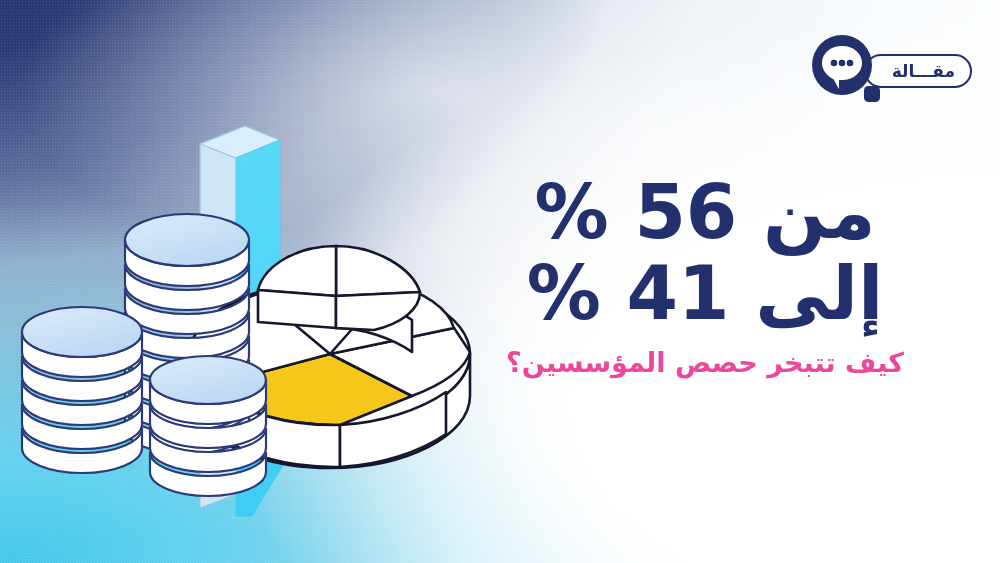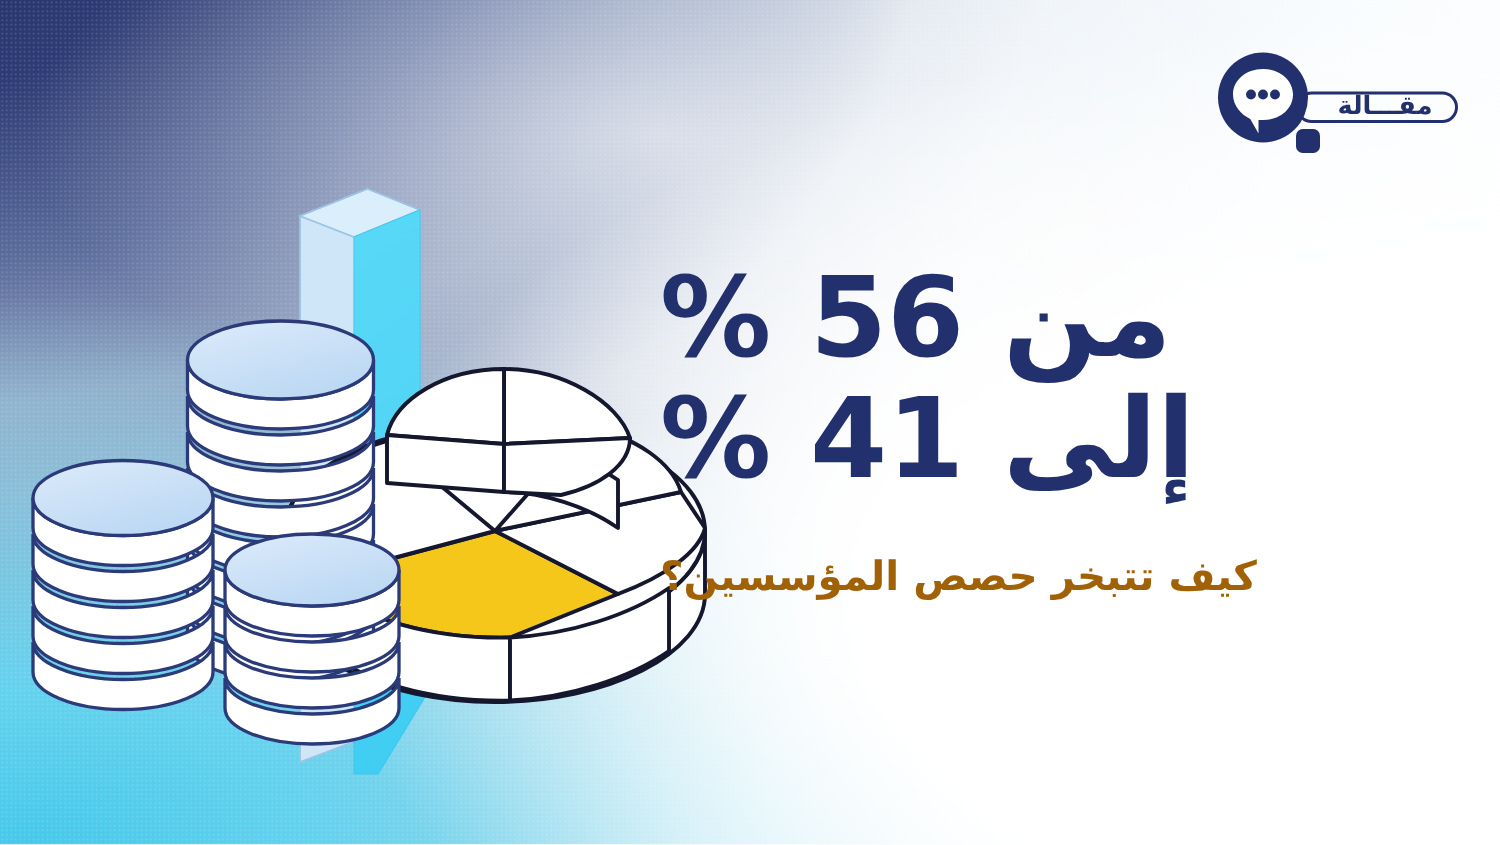--- a/index.html
+++ b/index.html
@@ -55,21 +55,21 @@
   
   .badge-wrap {
     position: absolute;
     right: 28px;
     top: 32px;
     display: flex;
     align-items: center;
     gap: 0;
   }
   .badge-pill {
-    height: 21px;
+    height: 34px;
     min-width: 104px;
     padding: 0 15px 0 26px;
     border: 2px solid #22306e;
     border-radius: 17px;
     display: flex;
     align-items: center;
     justify-content: center;
     box-sizing: border-box;
     color: #22306e;
     font-size: 17px;
@@ -87,37 +87,37 @@
     z-index: 2;
   }
   .badge-logo svg { display:block; width:100%; height:100%; }
 
   
   .text-block {
     position: absolute;
     right: 30px;
     top: 176px;
     width: 530px;
-    text-align: left;
+    text-align: center;
     color: #22306e;
   }
   .headline-line {
     font-size: 74px;
     line-height: 0.98;
     font-weight: 800;
     letter-spacing: -1px;
     white-space: nowrap;
     color: #22306e;
   }
   .headline-line.second { margin-top: 8px; }
   .subtitle {
-    margin-top: 40px;
+    margin-top: 18px;
     font-size: 27px;
     font-weight: 700;
-    color: #a16207;
+    color: #ec4899;
     white-space: nowrap;
     line-height: 1.2;
   }
 </style>
 </head>
 <body>
 
 <div id="canvas">
 
   <div class="bg-base"></div>

